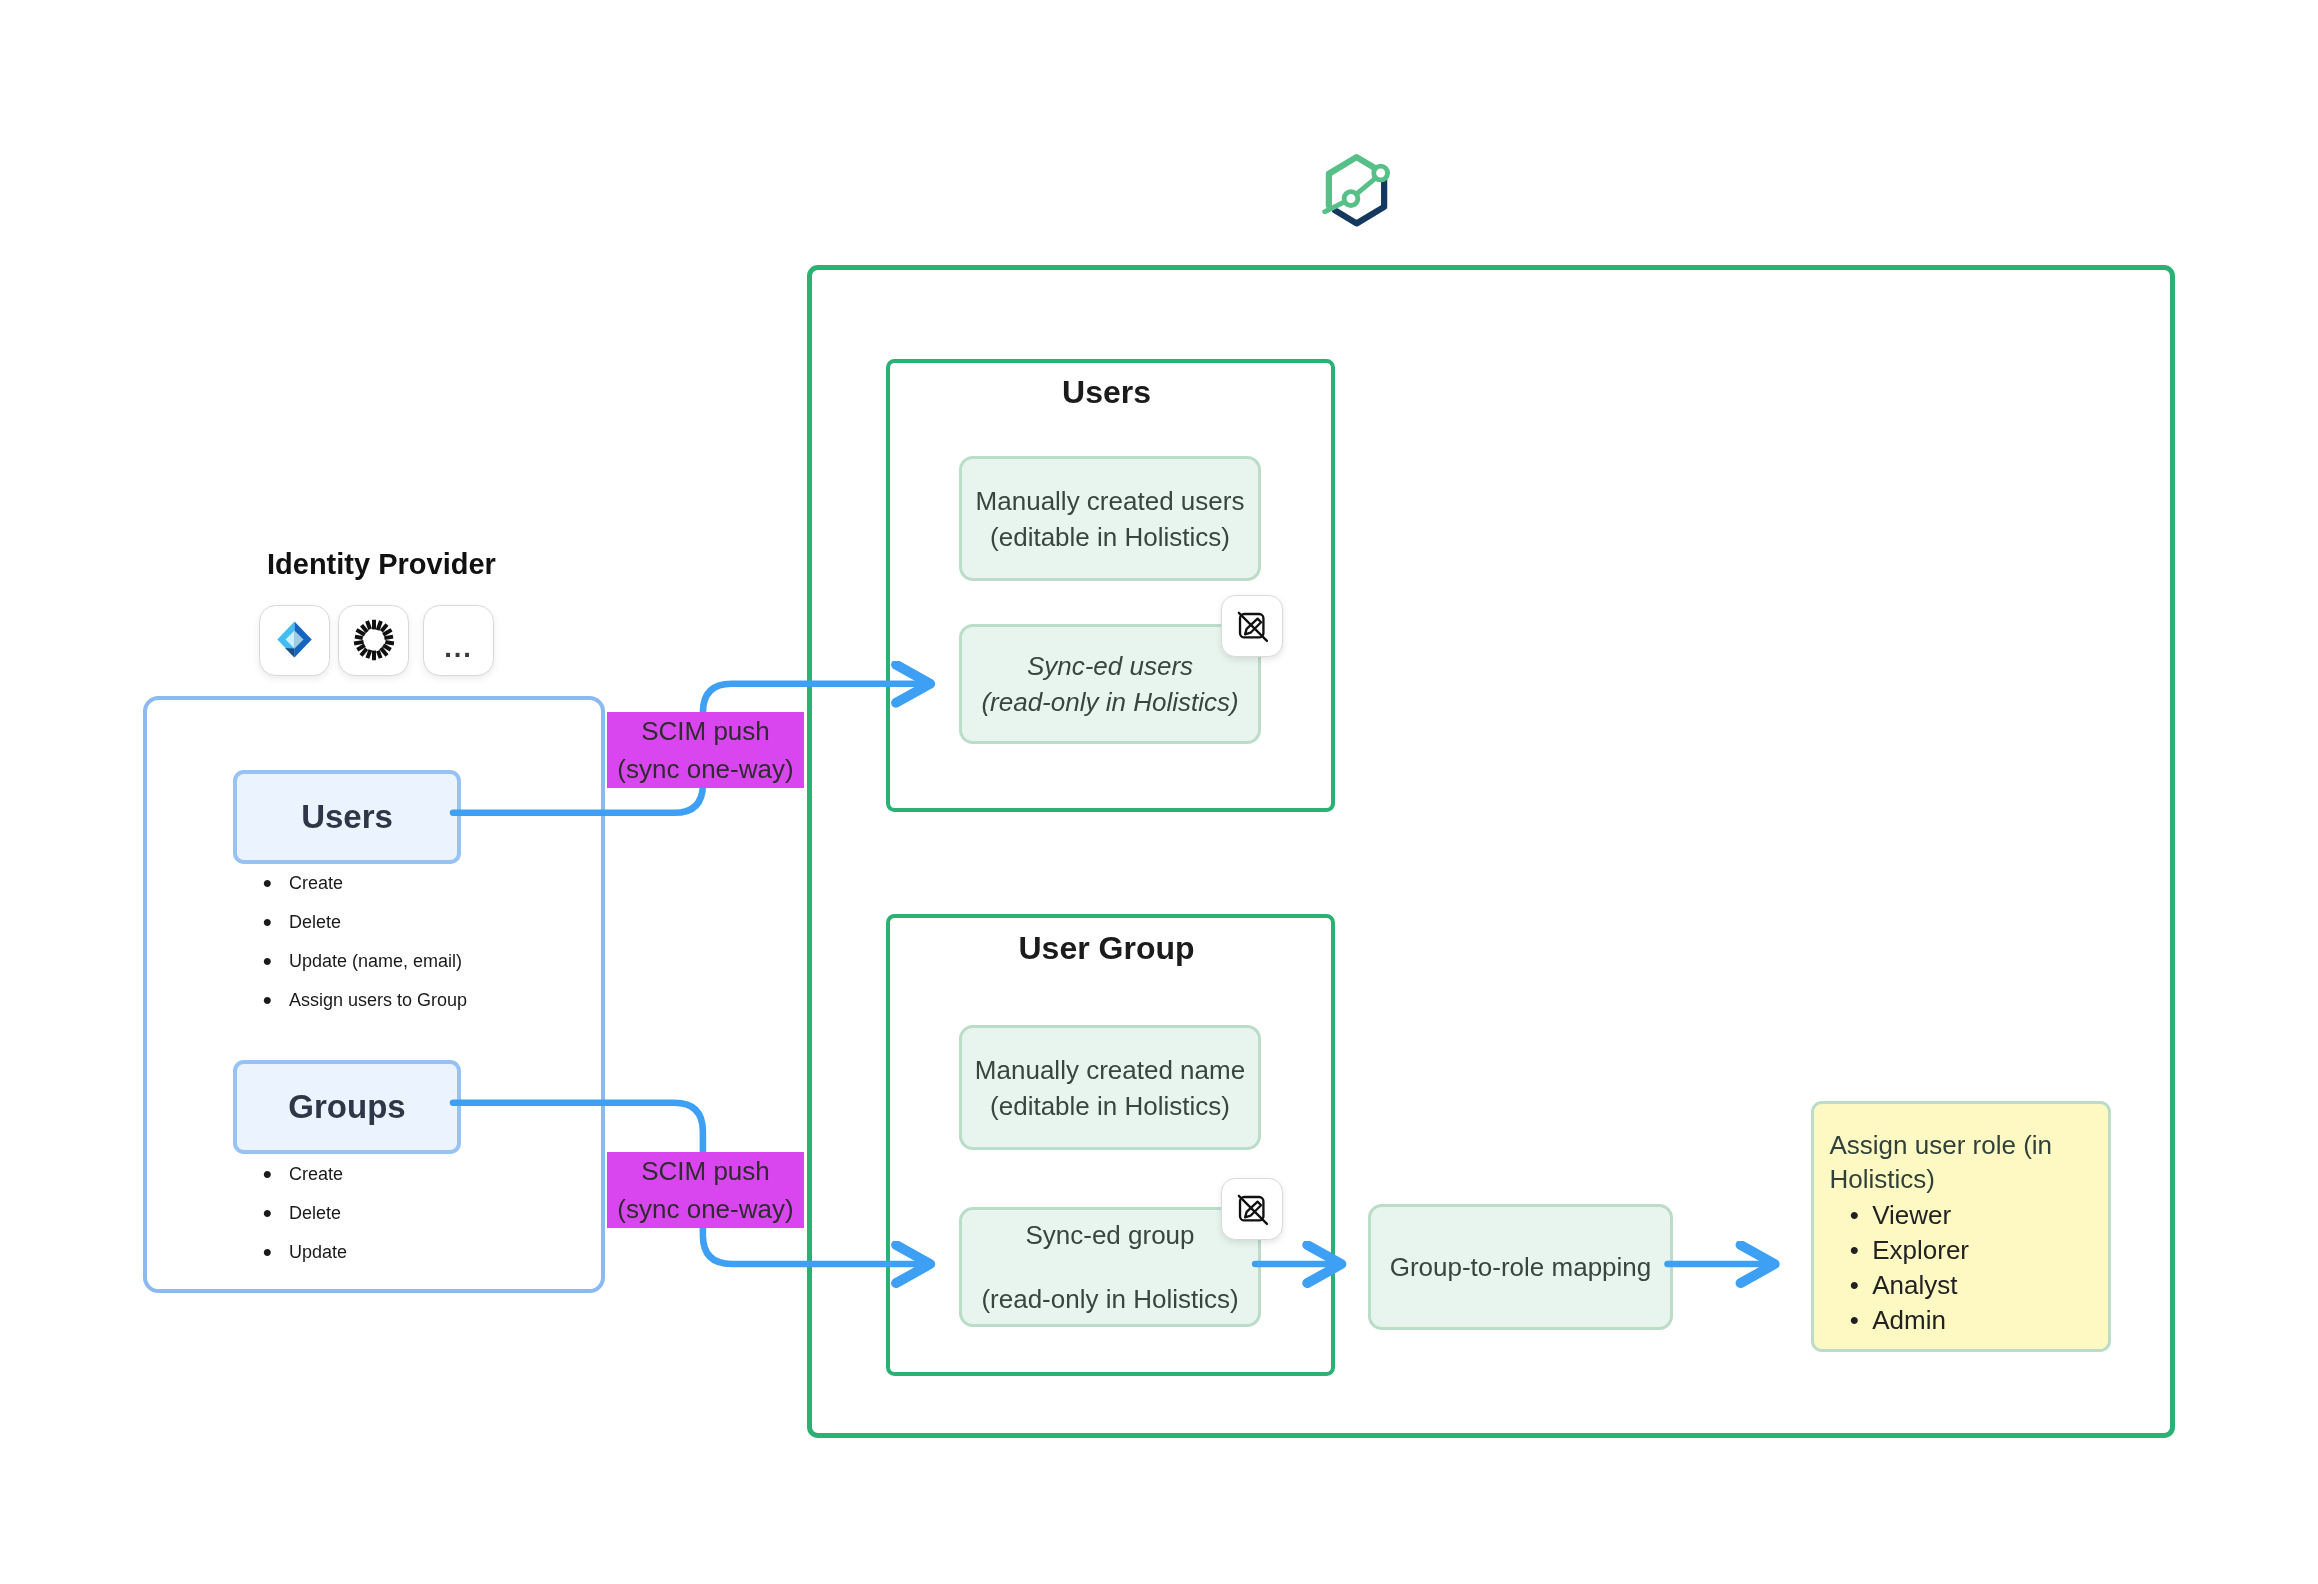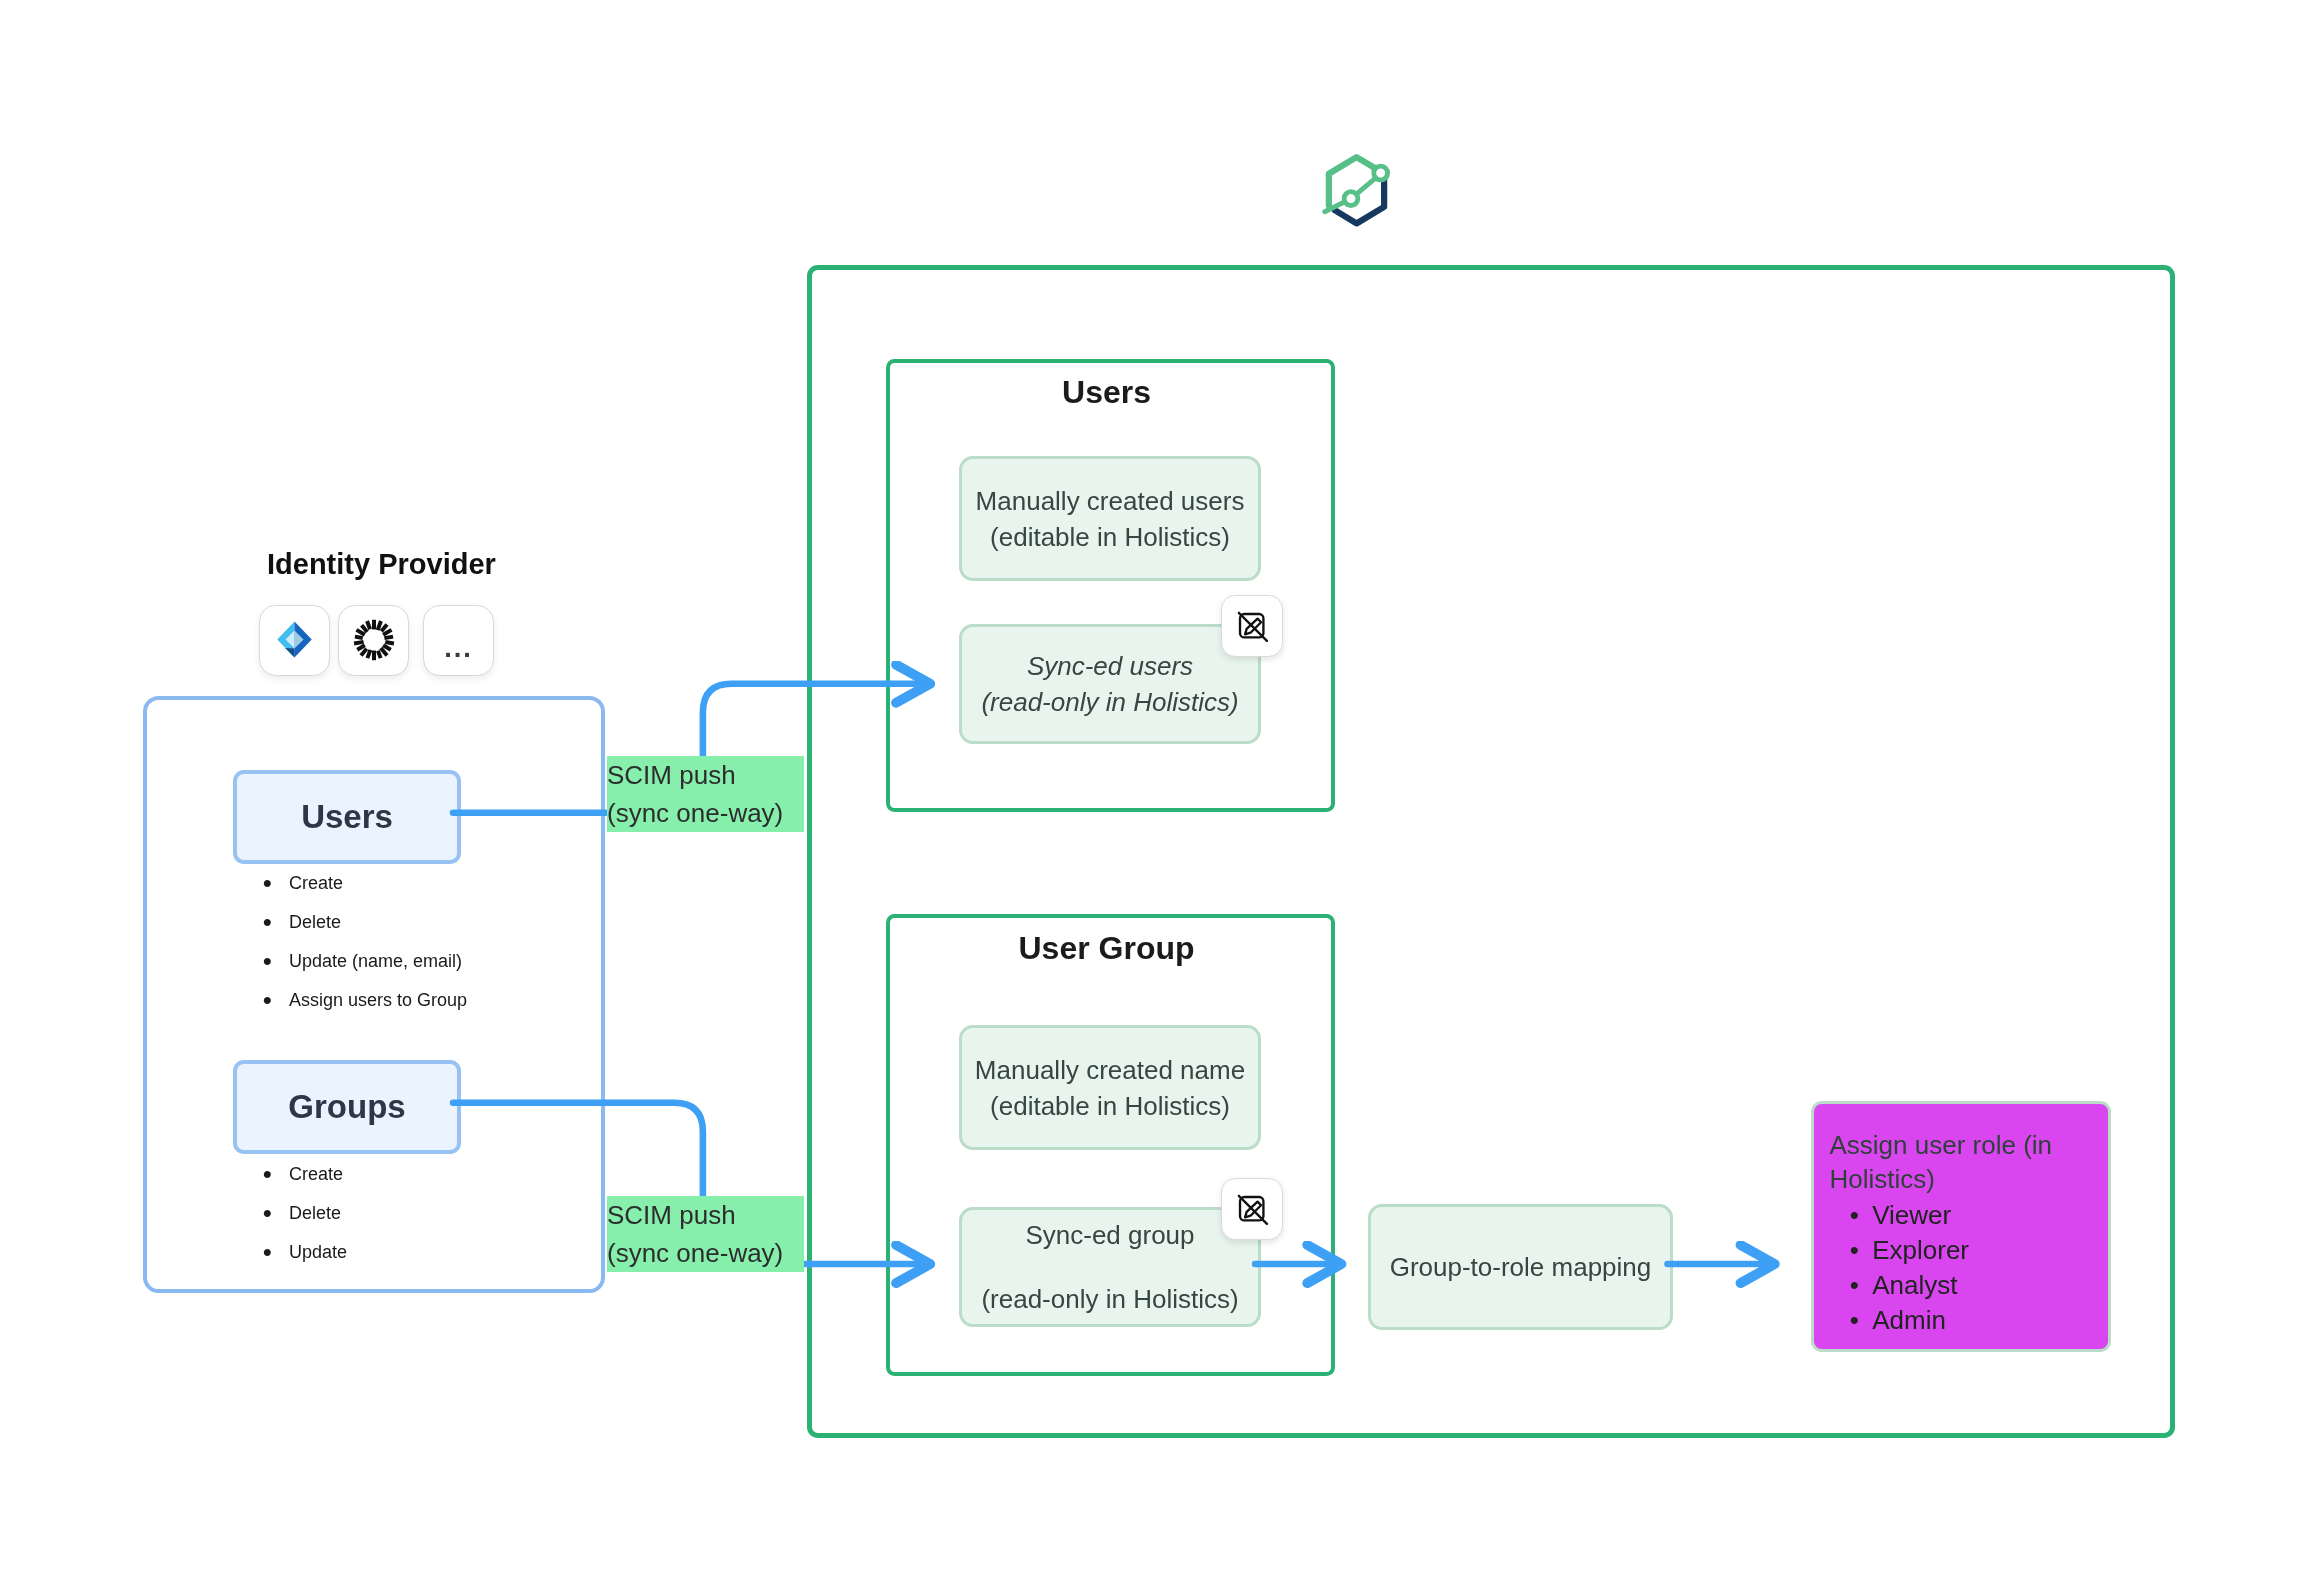--- a/index.html
+++ b/index.html
@@ -36,30 +36,30 @@
   #users-title{top:374px;}
   #group-title{top:930px;}
   .mint{background:#e8f5ee;border:3px solid #badcc8;border-radius:14px;
         display:flex;flex-direction:column;align-items:center;justify-content:center;
         font-size:26px;line-height:36px;color:#384540;text-align:center;z-index:2;}
   #box-manu-users{left:959px;top:456px;width:296px;height:119px;}
   #box-sync-users{left:959px;top:624px;width:296px;height:114px;font-style:italic;}
   #box-manu-group{left:959px;top:1025px;width:296px;height:119px;}
   #box-sync-group{left:959px;top:1207px;width:296px;height:114px;gap:28px;}
   #box-mapping{left:1368px;top:1204px;width:299px;height:120px;}
-  #box-assign{left:1811px;top:1101px;width:300px;height:251px;background:#d946ef;border:3px solid #badcc8;
+  #box-assign{left:1811px;top:1101px;width:300px;height:251px;background:#fef9c3;border:3px solid #badcc8;
               border-radius:10.8px;z-index:2;box-sizing:border-box;padding:24px 12px 0 15.5px;
               font-size:26px;line-height:34px;color:#30403a;}
   #box-assign ul{list-style:none;margin:2.4px 0 0 16.7px;padding:0;}
   #box-assign li{position:relative;padding-left:26px;font-size:26px;line-height:35px;color:#222;}
   #box-assign li::before{content:"\2022";position:absolute;left:3.6px;color:#222;}
   
   #wires{left:0;top:0;z-index:3;pointer-events:none;}
-  .scim-label{width:197px;text-align:left;font-size:26px;line-height:38px;color:#2d2d2d;
-              background:#86efac;z-index:4;margin-top:44px;}
+  .scim-label{width:197px;text-align:center;font-size:26px;line-height:38px;color:#2d2d2d;
+              background:#d946ef;z-index:4;}
   #scim-top{left:607px;top:712px;}
   #scim-bottom{left:607px;top:1152px;}
   .badge{left:1221px;width:60px;height:60px;background:#fff;border:1.8px solid #dadada;border-radius:14.3px;
          box-shadow:0 2.4px 6px rgba(0,0,0,.10);display:flex;align-items:center;justify-content:center;z-index:4;}
   #badge-users{top:595px;}
   #badge-group{top:1178px;}
 </style>
 </head>
 <body>
 

